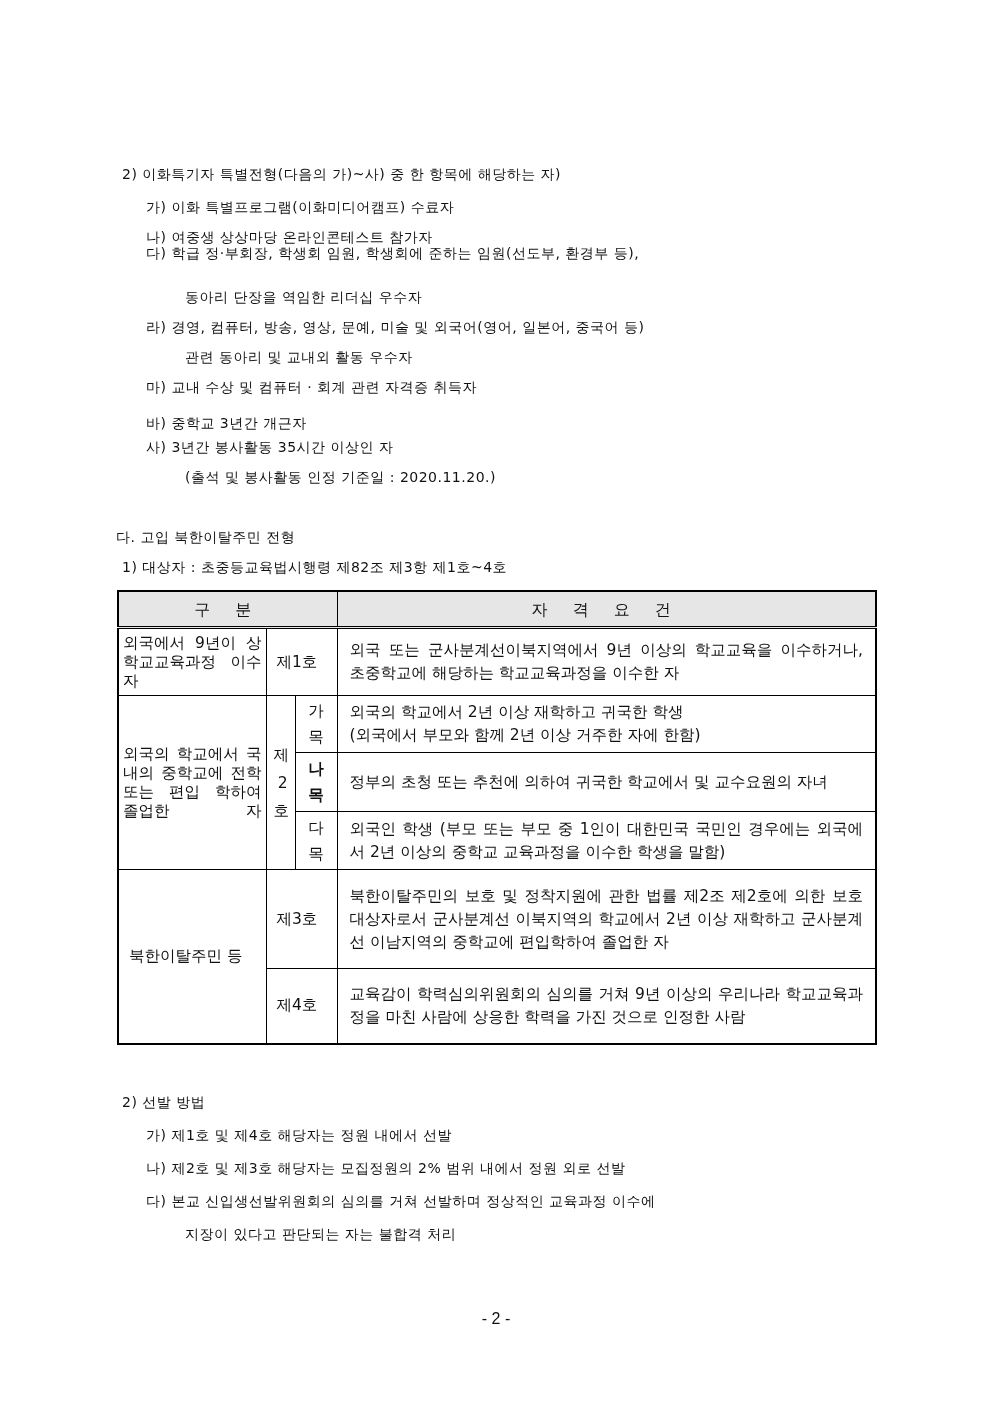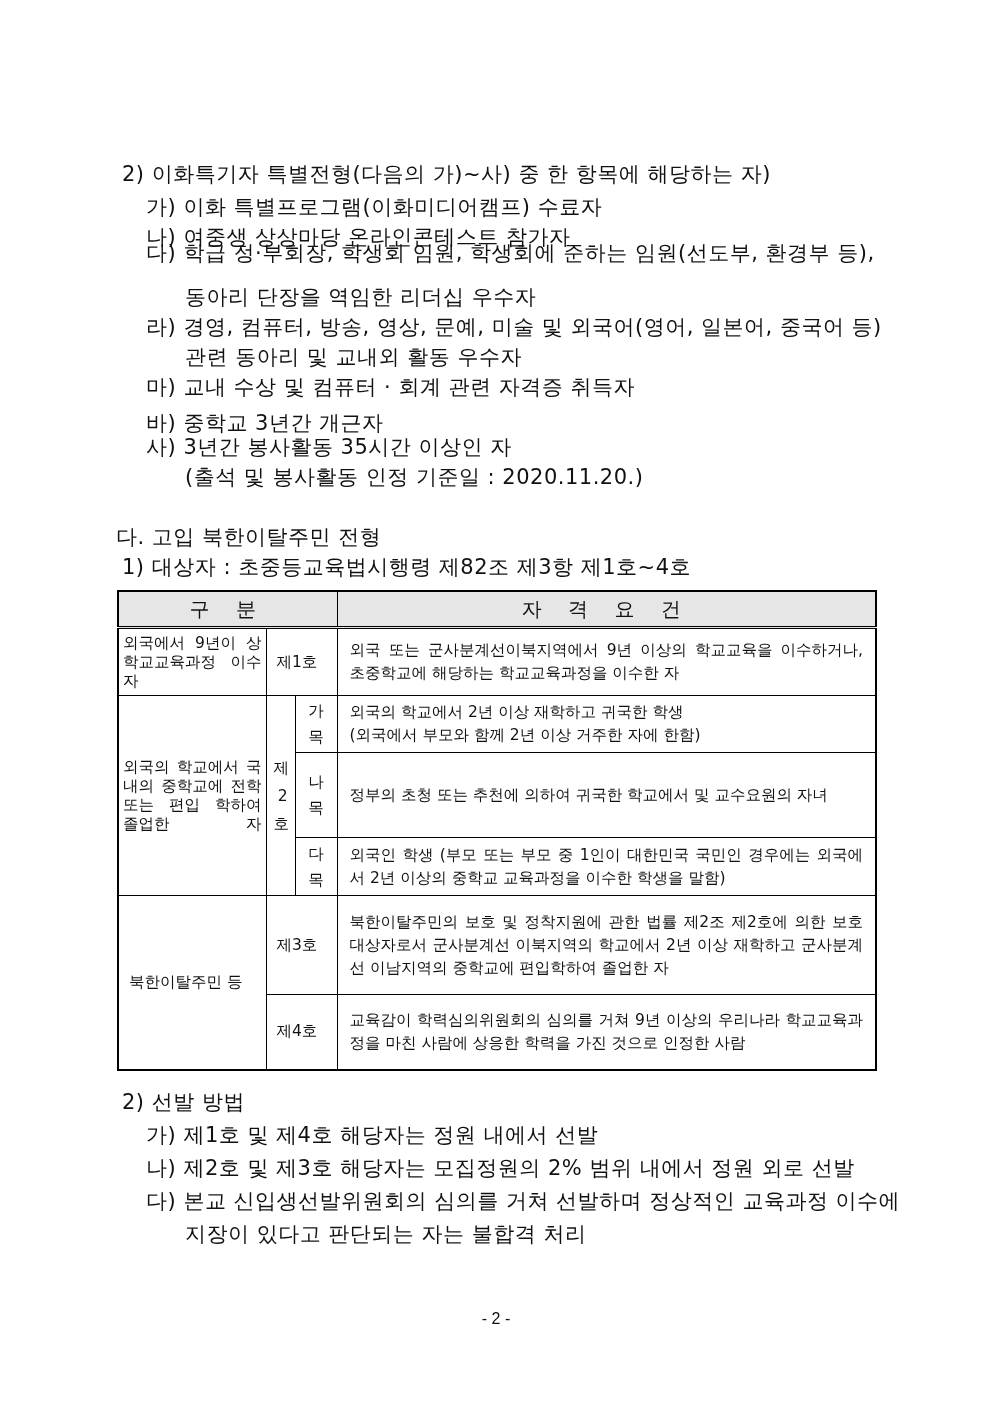--- a/index.html
+++ b/index.html
@@ -1,40 +1,40 @@
 <!DOCTYPE html>
 <html><head>
 <meta charset="utf-8">
 <style>
   html, body { margin: 0; padding: 0; background: #ffffff; }
   body {
     width: 992px; height: 1403px; position: relative; overflow: hidden;
     font-family: "DejaVu Sans", sans-serif; color: #111111;
   }
   .line {
-    position: absolute; font-size: 21px; line-height: 24px; white-space: nowrap;
+    position: absolute; font-size: 14px; line-height: 24px; white-space: nowrap;
     letter-spacing: 0.5px;
   }
   .l1 { left: 122px; }
   .l2 { left: 146px; }
   .l3 { left: 185px; }
   .sec { left: 116px; }
 
   table.req {
     position: absolute; left: 117px; top: 590px; width: 758px;
     border-collapse: collapse; border: 2px solid #000;
     font-size: 15.5px; line-height: 23px; table-layout: fixed;
   }
   table.req td, table.req th {
     border: 1px solid #000; padding: 0 10px; vertical-align: middle;
   }
   table.req th {
     background: #e6e6e6; font-weight: normal; height: 34px;
     border-bottom: 3px double #000; letter-spacing: 10px; text-align: center;
-    font-size: 20px;
+    font-size: 16px;
   }
   .c-just { text-align: justify; text-align-last: justify; padding: 0 4px !important; line-height: 19px; }
   .c-center { text-align: left; }
   .c-vert { text-align: right; padding: 0 !important; line-height: 28px; }
   .c-mok { text-align: center; padding: 0 !important; line-height: 26px; }
   .c-text { text-align: justify; padding: 2px 12px !important; }
   .pageno { position: absolute; left: 0; width: 992px; top: 1310px; text-align: center; font-size: 16px; font-family: "Liberation Sans", sans-serif; }
 </style>
 </head>
 <body>
@@ -75,21 +75,21 @@
   <tr style="height:57px">
     <td rowspan="3" class="c-just">외국의 학교에서 국내의 중학교에 전학 또는 편입 학하여 졸업한 자</td>
     <td rowspan="3" class="c-vert" style="width:14px; word-break:break-all; padding:0 7px !important;">제 2 호</td>
     <td class="c-mok" style="word-break:break-all; padding:0 10px !important;">가 목</td>
     <td class="c-text">
       <div>외국의 학교에서 2년 이상 재학하고 귀국한 학생</div>
       <div>(외국에서 부모와 함께 2년 이상 거주한 자에 한함)</div>
     </td>
   </tr>
   <tr style="height:58px">
-    <td class="c-mok" style="word-break:break-all; padding:16px 10px !important;">나 목</td>
+    <td class="c-mok" style="word-break:break-all; padding:3px 10px !important;font-weight:bold;">나 목</td>
     <td class="c-text">정부의 초청 또는 추천에 의하여 귀국한 학교에서 및 교수요원의 자녀</td>
   </tr>
   <tr style="height:58px">
     <td class="c-mok" style="word-break:break-all; padding:0 10px !important;">다 목</td>
     <td class="c-text">외국인 학생 (부모 또는 부모 중 1인이 대한민국 국민인 경우에는 외국에서 2년 이상의 중학교 교육과정을 이수한 학생을 말함)</td>
   </tr>
   <tr style="height:99px">
     <td rowspan="2" class="c-center">북한이탈주민 등</td>
     <td colspan="2" class="c-center">제3호</td>
     <td class="c-text">북한이탈주민의 보호 및 정착지원에 관한 법률 제2조 제2호에 의한 보호대상자로서 군사분계선 이북지역의 학교에서 2년 이상 재학하고 군사분계선 이남지역의 중학교에 편입학하여 졸업한 자</td>

